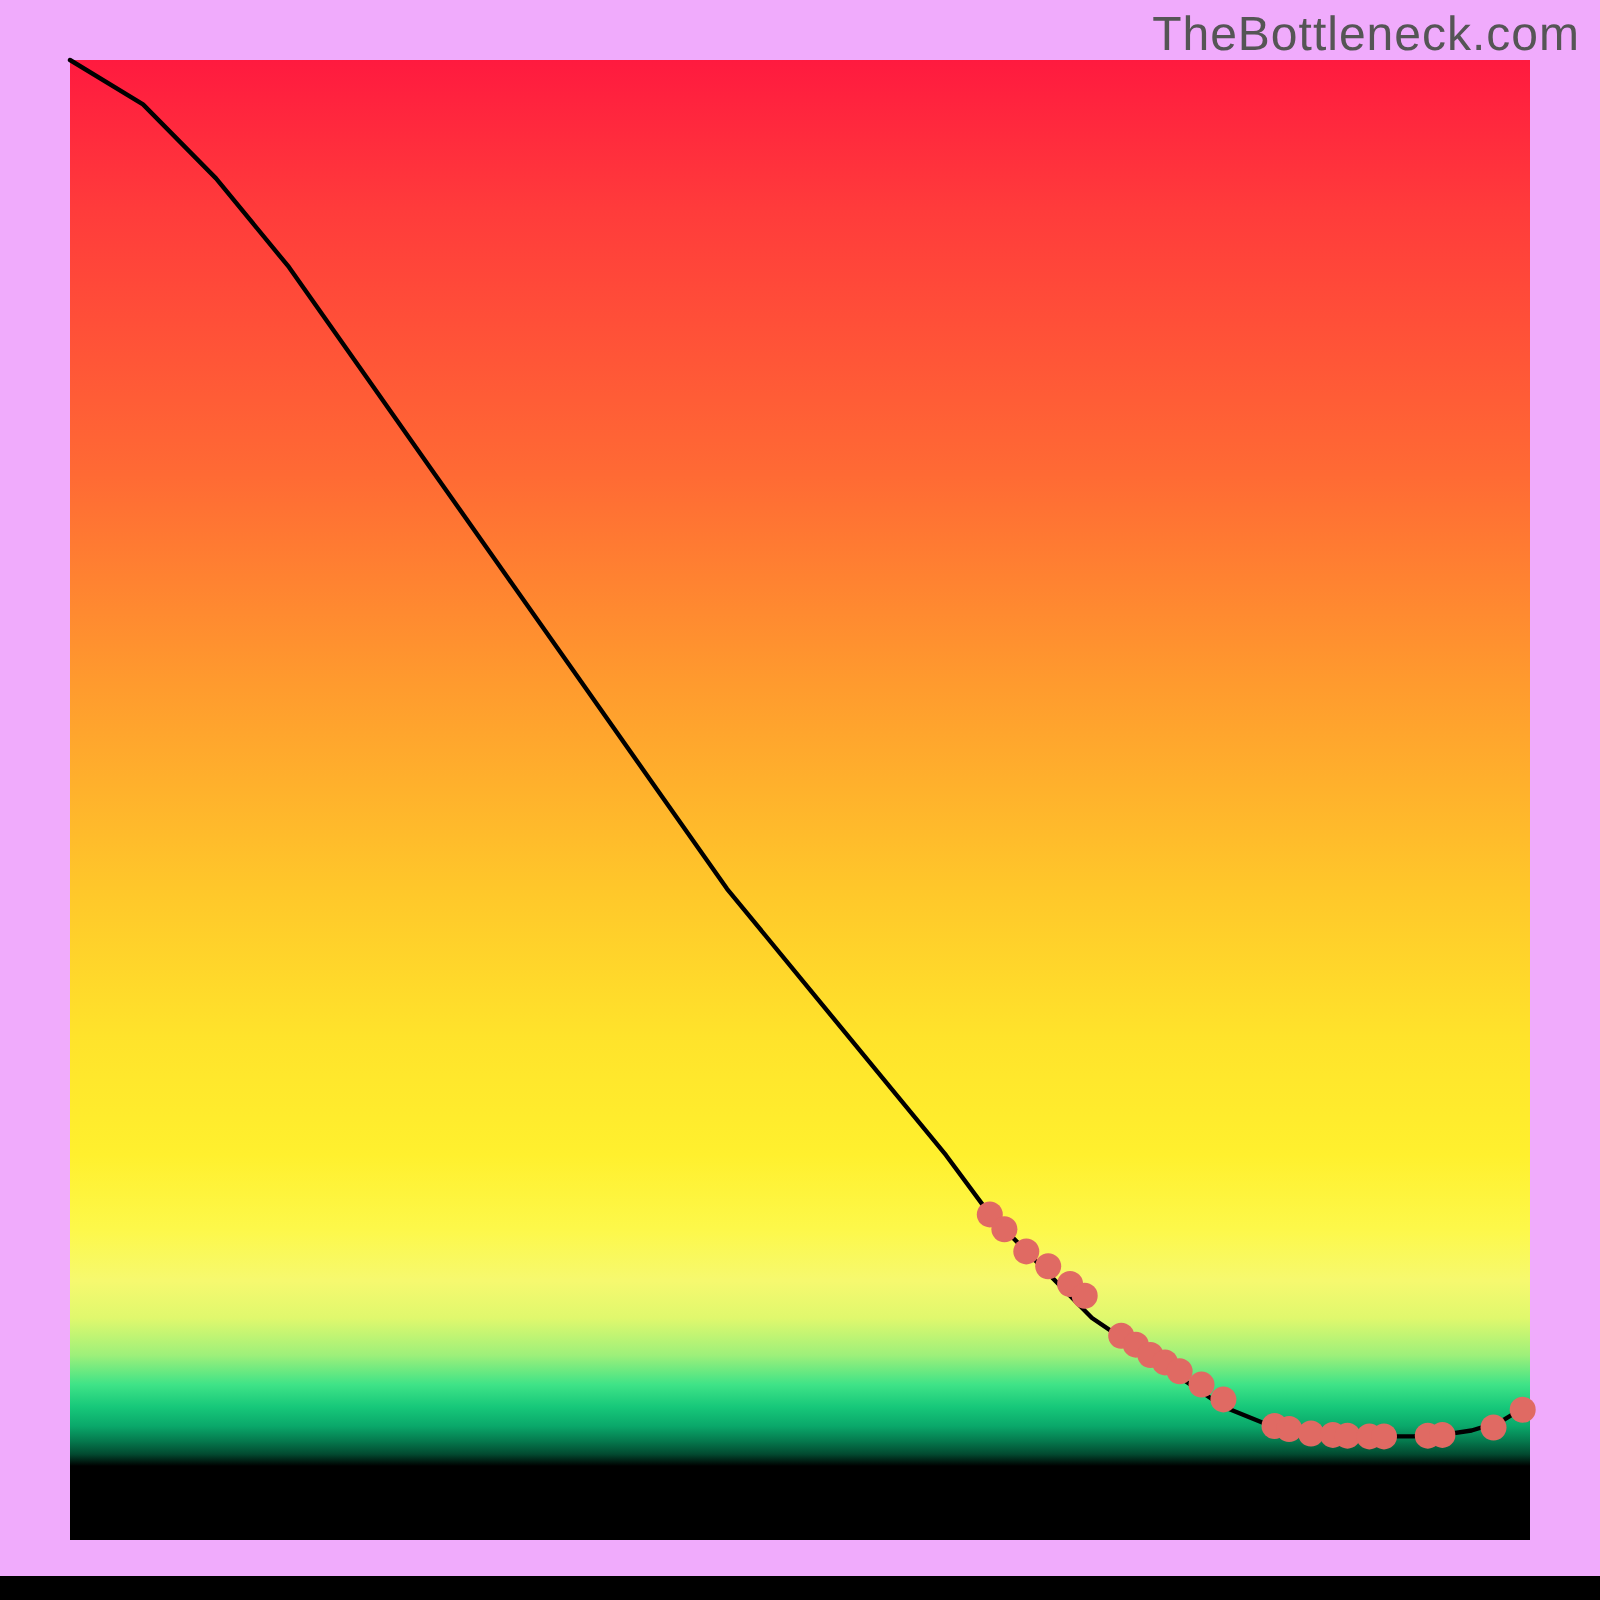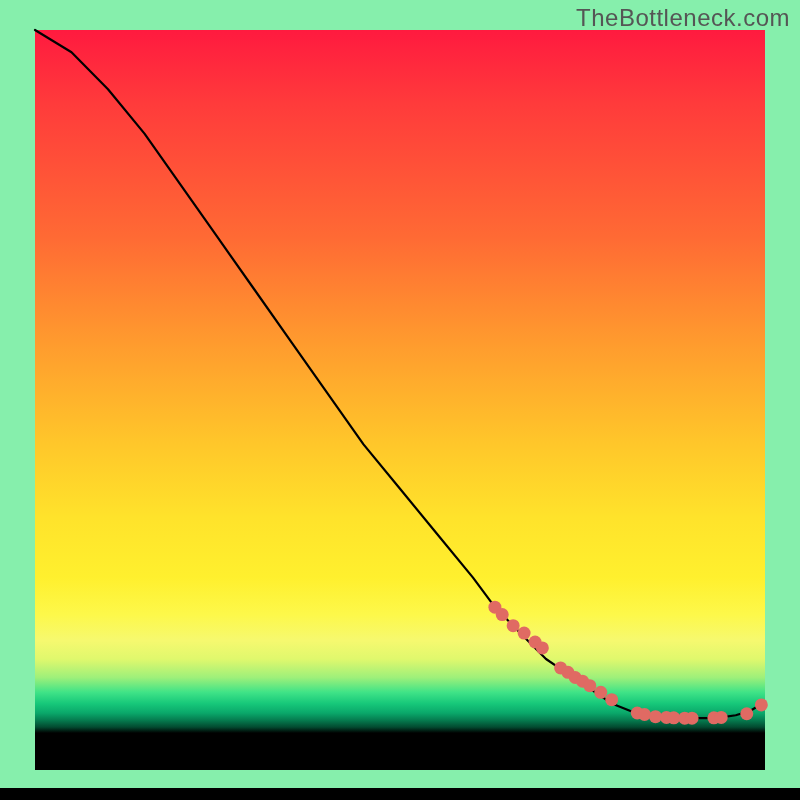--- a/index.html
+++ b/index.html
@@ -8,21 +8,21 @@
     background: #000;
     width: 800px;
     height: 800px;
     overflow: hidden;
     font-family: Arial, Helvetica, sans-serif;
   }
   .frame {
     position: relative;
     width: 800px;
     height: 788px;
-    background: #86efac;
+    background: #f0abfc;
   }
   .watermark {
     position: absolute;
     top: 4px;
     right: 10px;
     color: #555;
     font-size: 24px;
     font-weight: 500;
     letter-spacing: 0.5px;
     z-index: 10;

